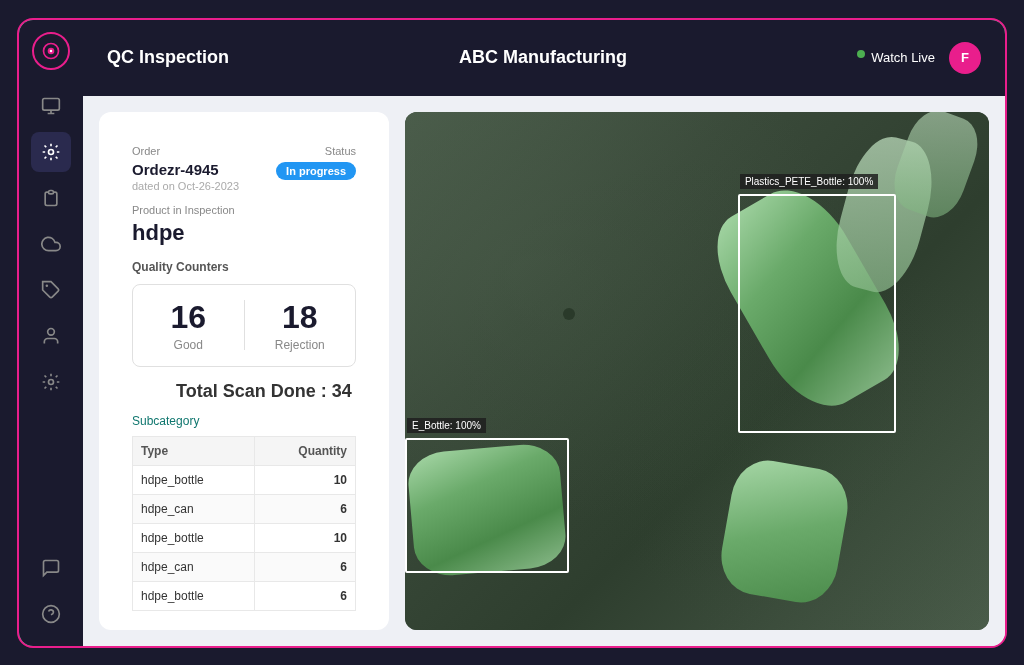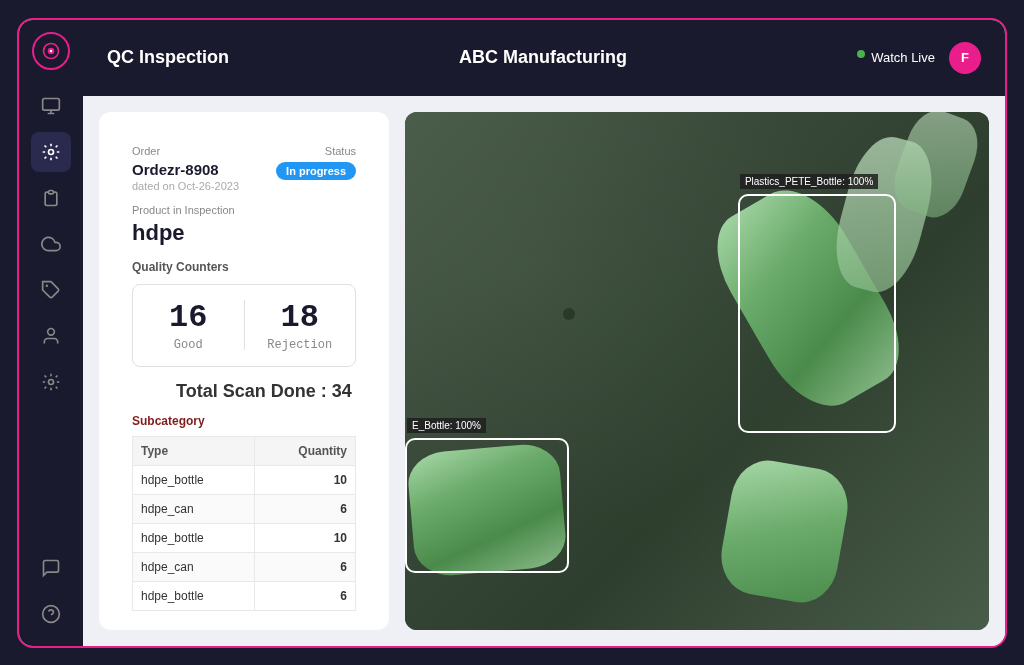--- a/index.html
+++ b/index.html
@@ -212,21 +212,20 @@
       border: 1px solid #e0e0e0;
       border-radius: 8px;
       display: flex;
       align-items: center;
       margin-bottom: 14px;
     }
     .counter-item {
       flex: 1;
       text-align: center;
       padding: 14px 10px;
-      font-family: Liberation Mono, monospace;
     }
     .counter-value {
       font-size: 32px;
       font-weight: 700;
       color: #1a1a2e;
     }
     .counter-sublabel {
       font-size: 12px;
       color: #888;
       margin-top: 2px;
@@ -240,23 +239,23 @@
       font-size: 18px;
       color: #333;
       margin-bottom: 12px;
       margin-left: 44px;
     }
     .total-scan span {
       font-weight: 700;
     }
     .subcategory-title {
       font-size: 12px;
-      color: #7f1d1d;
+      color: #0f766e;
       margin-bottom: 8px;
-      font-weight: 700;
+      font-weight: 400;
     }
     .subcategory-table {
       width: 100%;
       border-collapse: collapse;
       font-size: 12px;
     }
     .subcategory-table thead tr {
       background: #f5f5f5;
     }
     .subcategory-table th {
@@ -293,21 +292,21 @@
       height: 100%;
       background: linear-gradient(135deg, #4a5c4a 0%, #3a4a3a 30%, #2e3e2e 60%, #4a5c4a 100%);
       position: relative;
       overflow: hidden;
     }
 
     
     .detection-box {
       position: absolute;
       border: 2px solid white;
-      border-radius: 10px;
+      border-radius: 2px;
     }
     .detection-label {
       position: absolute;
       top: -22px;
       left: 0;
       background: rgba(30,30,30,0.85);
       color: white;
       font-size: 10px;
       padding: 2px 5px;
       white-space: nowrap;
@@ -413,21 +412,21 @@
       </div>
     </div>
 
     <div class="body-area">
 
       <div class="left-panel">
 
         <div class="order-section">
           <div>
             <div class="order-label">Order</div>
-            <div class="order-id">Ordezr-8908</div>
+            <div class="order-id">Ordezr-4945</div>
             <div class="order-date">dated on Oct-26-2023</div>
           </div>
           <div class="status-section">
             <div class="status-label">Status</div>
             <div class="status-badge">In progress</div>
           </div>
         </div>
 
         <div class="product-label">Product in Inspection</div>
         <div class="product-name">hdpe</div>

